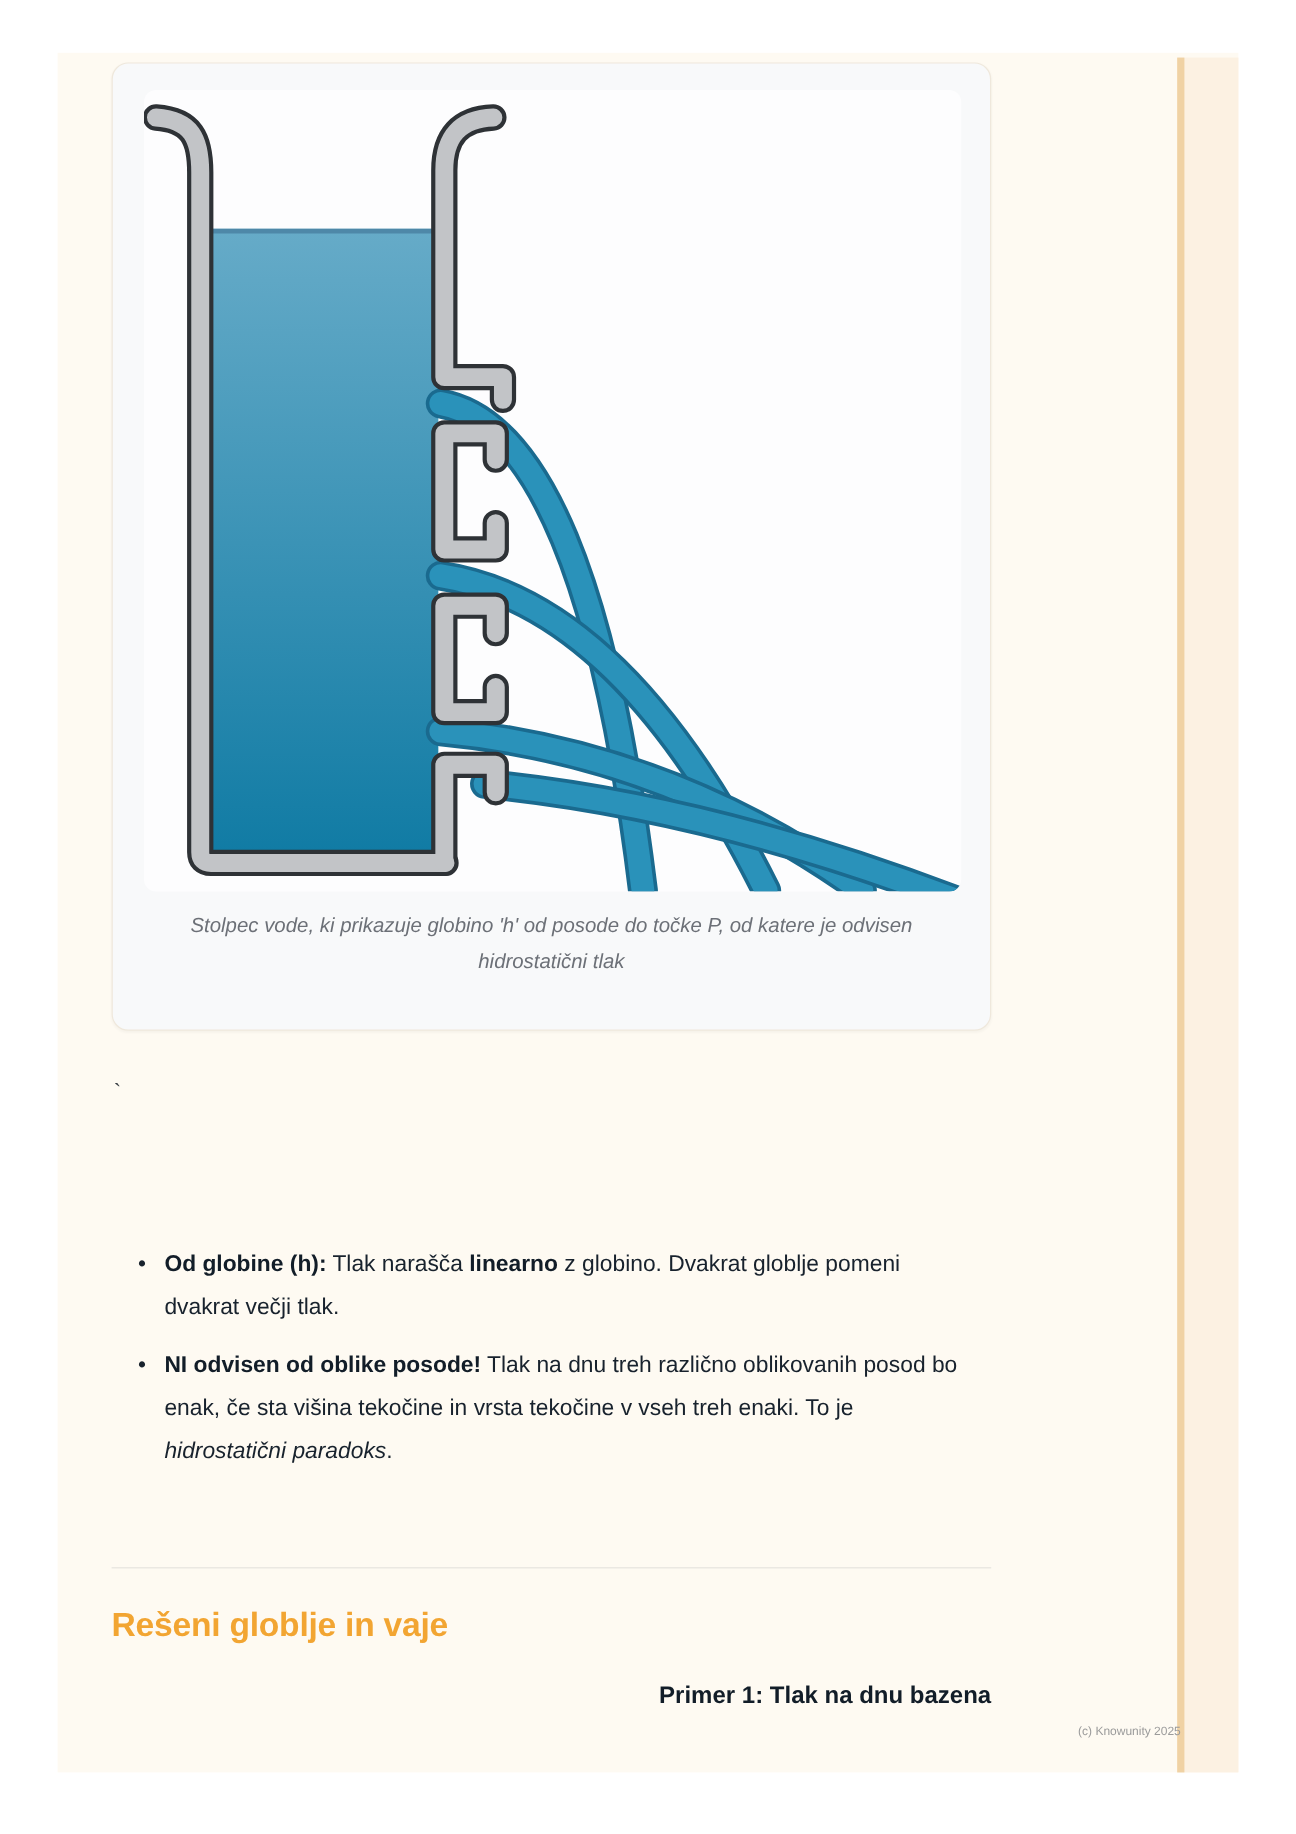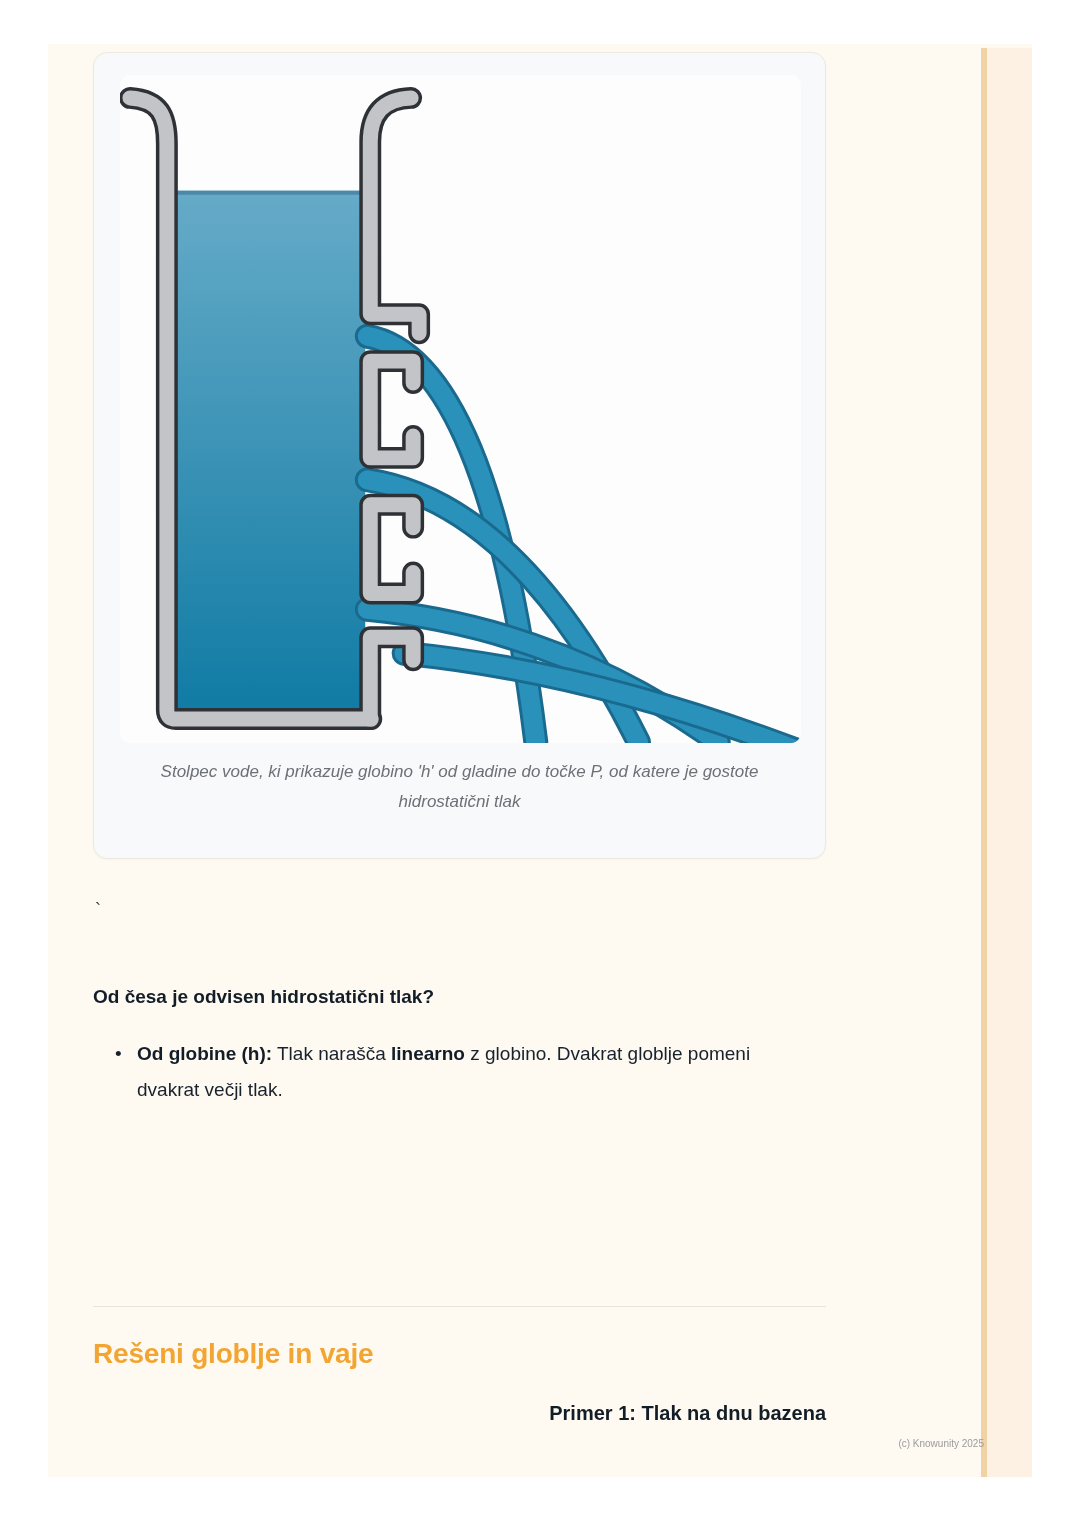--- a/index.html
+++ b/index.html
@@ -123,30 +123,32 @@
         </g>
         <g fill="none" stroke="#c2c4c7" stroke-width="15" stroke-linecap="round" stroke-linejoin="round">
           <path d="M 10,22 C 40,24 47,40 47,68 L 47,636 Q 47,645 56,645 L 252,645"></path>
           <path d="M 292,22 C 264,23 251,38 251,66 L 251,239 L 300,239 L 300,258"></path>
           <path d="M 294,308 L 294,286 L 251,286 L 251,383 L 294,383 L 294,361"></path>
           <path d="M 294,453 L 294,430 L 251,430 L 251,519 L 294,519 L 294,498"></path>
           <path d="M 294,586 L 294,563 L 251,563 L 251,645"></path>
         </g>
       </svg>
     </div>
-    <div class="caption">Stolpec vode, ki prikazuje globino 'h' od gladine do točke P, od katere je gostote hidrostatični tlak</div>
+    <div class="caption">Stolpec vode, ki prikazuje globino 'h' od posode do točke P, od katere je odvisen hidrostatični tlak</div>
   </div>
 
   <span class="qtick">`</span>
 
-  <div class="h-section">Od česa je odvisen hidrostatični tlak?</div>
 
   <ul class="bullets">
     <li>
       <strong>Od globine (h):</strong><span> Tlak narašča </span><strong>linearno</strong><span> z globino. Dvakrat globlje pomeni dvakrat večji tlak.</span>
+    </li>
+    <li>
+      <strong>NI odvisen od oblike posode!</strong><span> Tlak na dnu treh različno oblikovanih posod bo enak, če sta višina tekočine in vrsta tekočine v vseh treh enaki. To je </span><span class="it">hidrostatični paradoks</span><span>.</span>
     </li>
   </ul>
 
   <div class="divider"></div>
 
   <div class="h-examples">Rešeni globlje in vaje</div>
 
   <div class="h-primer">Primer 1: Tlak na dnu bazena</div>
 
   <div class="watermark">(c) Knowunity 2025</div>

